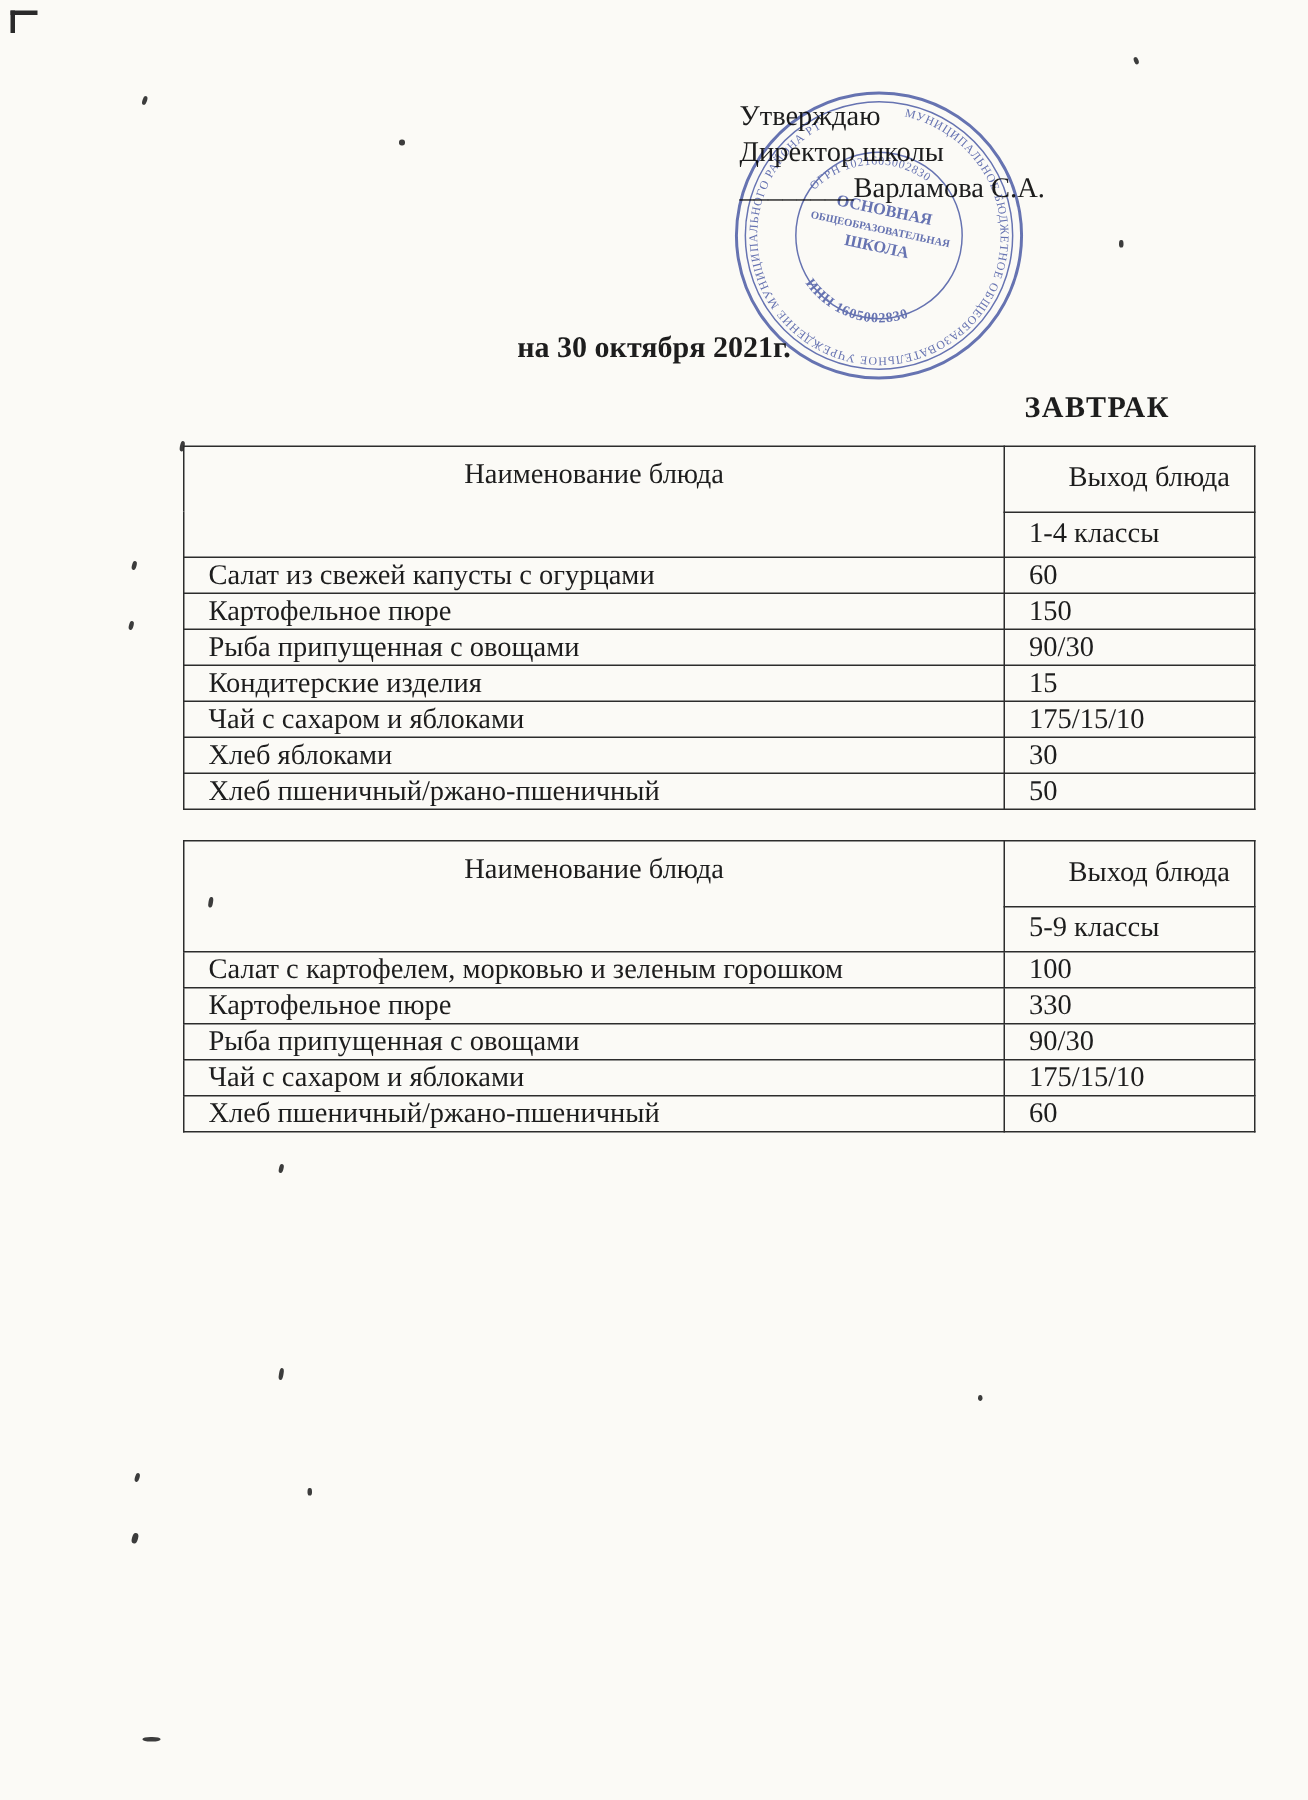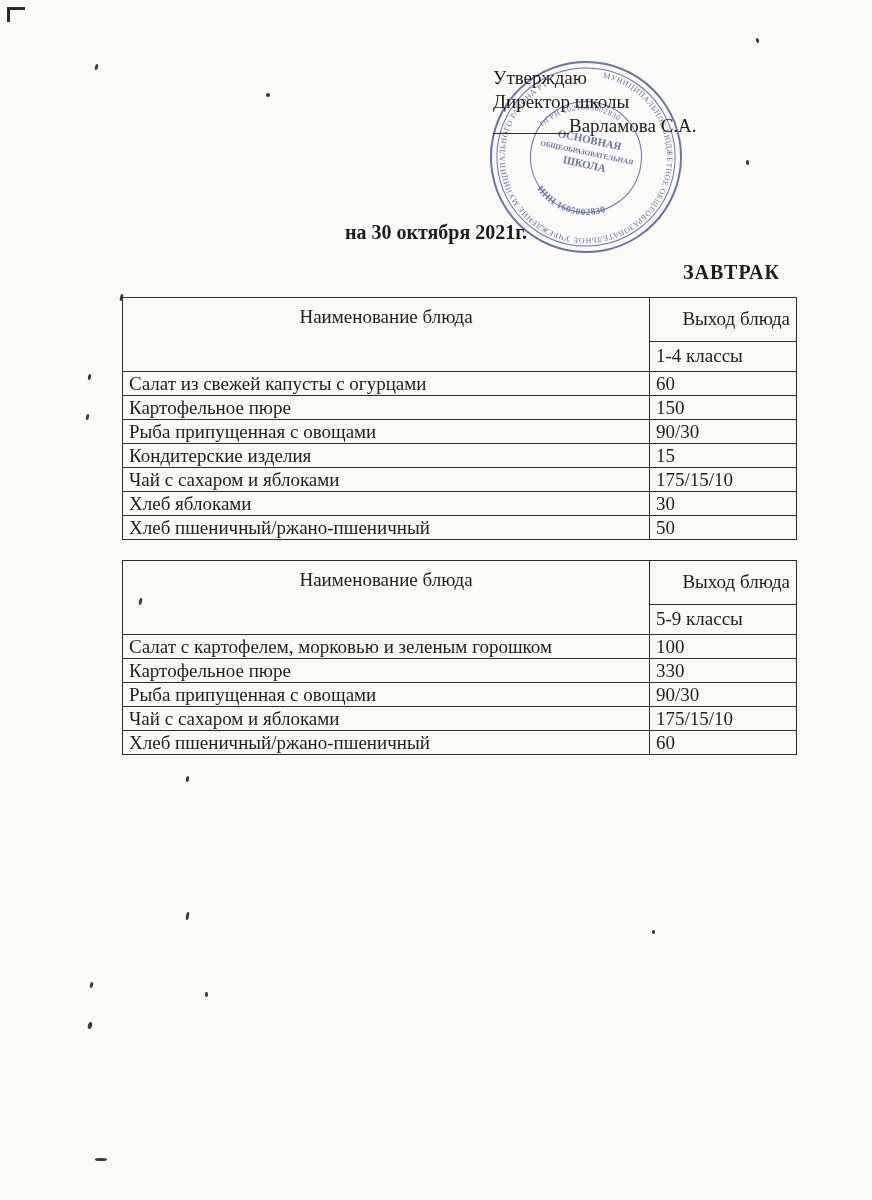--- a/index.html
+++ b/index.html
@@ -75,21 +75,21 @@
     left: 122px;
     border-collapse: collapse;
     font-size: 19px;
     width: 648px;
     table-layout: fixed;
   }
   .table-1 { top: 297px; }
   .table-2 { top: 560px; }
   .menu-table td {
     border: 1px solid #2c2c2c;
-    padding: 0 6px;
+    padding: 0 16px;
     overflow: hidden;
     white-space: nowrap;
   }
   .col-dish { width: 514px; }
   .col-out  { width: 134px; }
   .hdr-name {
     text-align: center;
     vertical-align: top;
     padding-top: 8px !important;
     height: 65px;

